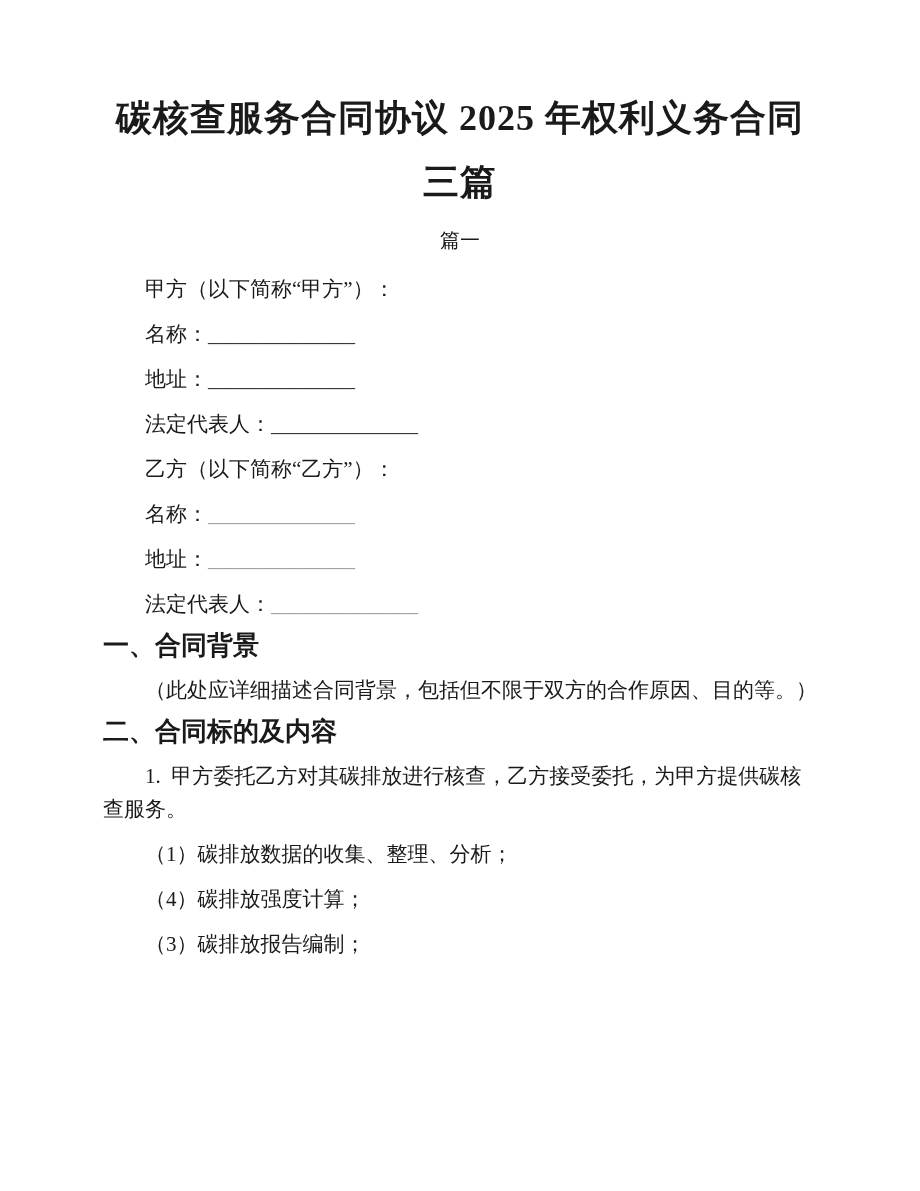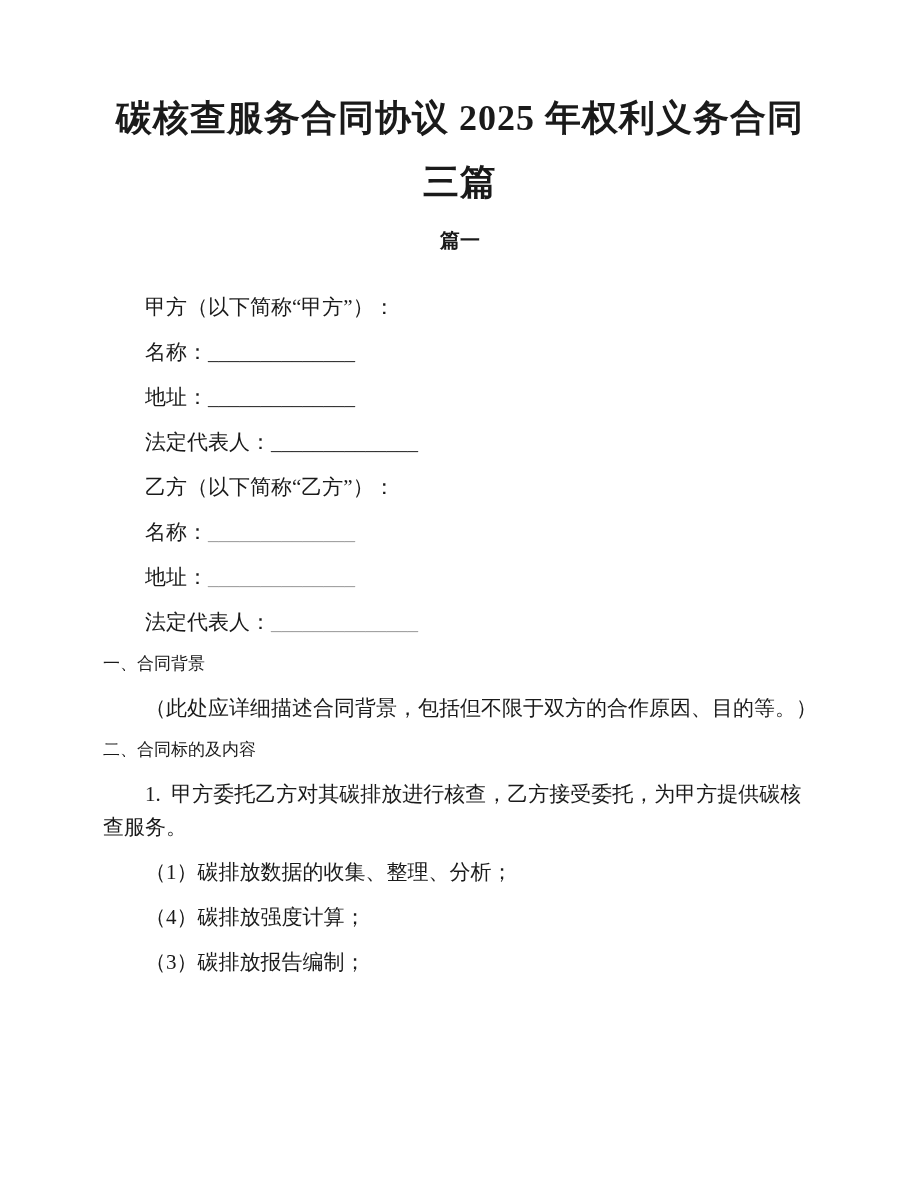--- a/index.html
+++ b/index.html
@@ -25,37 +25,37 @@
     font-family: "Liberation Serif", "DejaVu Serif", serif;
     font-weight: bold;
     font-size: 36px;
     line-height: 64px;
     text-align: center;
     margin: 0 0 10px 0;
     letter-spacing: 1px;
   }
   .part-label {
     font-family: "Liberation Sans", "DejaVu Sans", sans-serif;
-    font-weight: bold;
+    font-weight: normal;
     font-size: 20px;
     line-height: 33px;
     text-align: center;
-    margin: 0 0 34px 0;
+    margin: 0 0 16px 0;
   }
   p.body-par {
     font-size: 21px;
     line-height: 33px;
     margin: 12px 0 8px 0;
     text-indent: 2em;
     white-space: pre-wrap;
   }
   p.sec-heading {
     font-family: "Liberation Sans", "DejaVu Sans", sans-serif;
-    font-weight: normal;
-    font-size: 17px;
+    font-weight: bold;
+    font-size: 26px;
     line-height: 33px;
     margin: 0 0 8px 0;
     text-indent: 0;
     white-space: pre-wrap;
   }
   .blank { font-size: 21px; }
   .blank-dark { color: #2b2b2b; }
   .blank-gray { color: #9e9e9e; }
 </style>
 </head>

